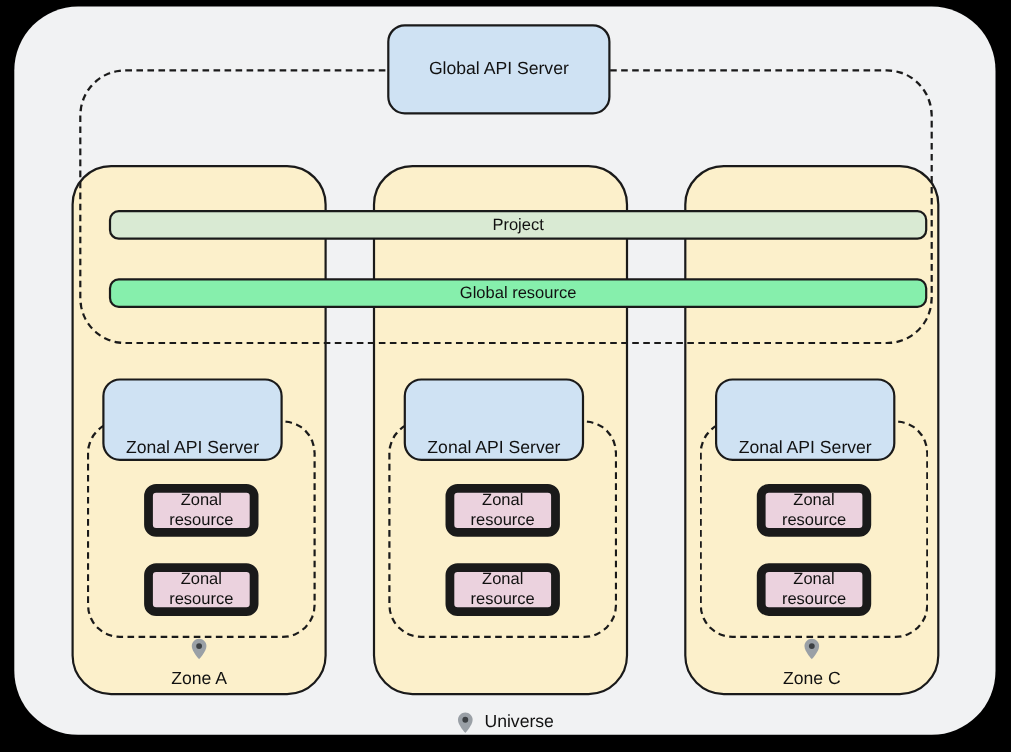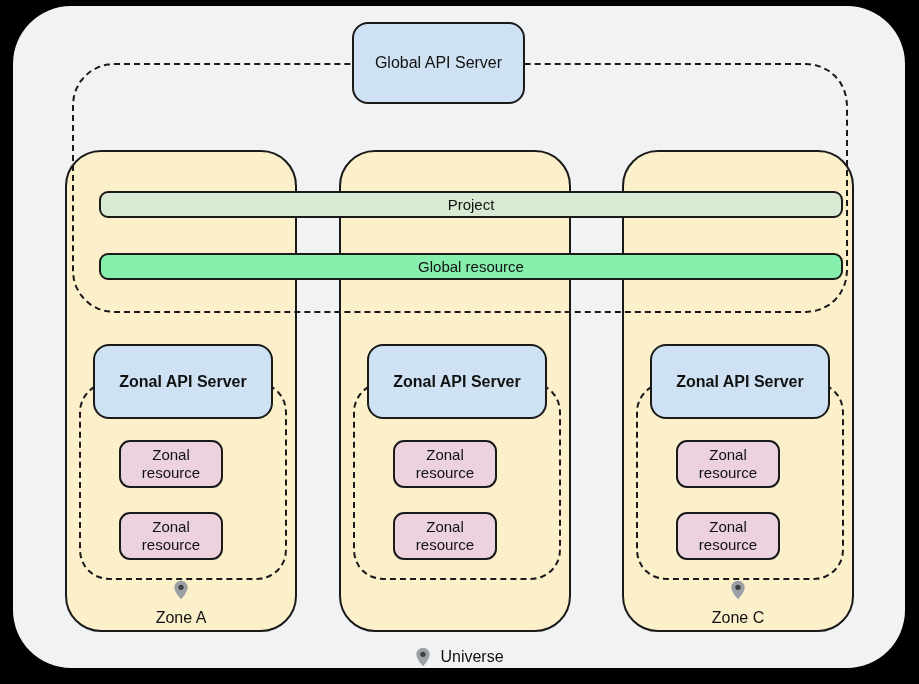--- a/index.html
+++ b/index.html
@@ -17,21 +17,21 @@
   .abs { position: absolute; box-sizing: border-box; }
 
   .universe-bg {
     left: 13px; top: 6px;
     width: 892px; height: 662px;
     border-radius: 58px;
   }
 
   .global-api-server {
     left: 352px; top: 22px;
-    width: 173px; height: 82px;
+    width: 203px; height: 82px;
     border: 2.5px solid #1a1a1a;
     border-radius: 16px;
     display: flex; align-items: center; justify-content: center;
     font-size: 16px;
     z-index: 6;
   }
 
   .global-scope {
     left: 72px; top: 63px;
     width: 776px; height: 250px;
@@ -66,32 +66,31 @@
 
   .zonal-scope {
     left: 12px; top: 230px;
     width: 208px; height: 198px;
     border: 2px dashed #1a1a1a;
     border-radius: 30px;
     z-index: 2;
   }
   .zonal-api-server {
     left: 26px; top: 192px;
-    width: 180px; height: 75px;
+    width: 164px; height: 75px;
     border: 2.5px solid #1a1a1a;
     border-radius: 16px;
-    display: flex; align-items: center; justify-content: center;
+    display: flex; align-items: flex-end; justify-content: center;
     font-size: 16px;
     z-index: 4;
-    font-weight: bold;
   }
   .zonal-resource {
-    left: 52px;
+    left: 64px;
     width: 104px; height: 48px;
-    border: 2px solid #737373;
+    border: 8px solid #737373;
     border-radius: 11px;
     display: flex; align-items: center; justify-content: center;
     text-align: center;
     font-size: 15px;
     line-height: 1.2;
     z-index: 4;
     padding: 2px;
   }
   .zonal-resource-1 { top: 288px; }
   .zonal-resource-2 { top: 360px; }

